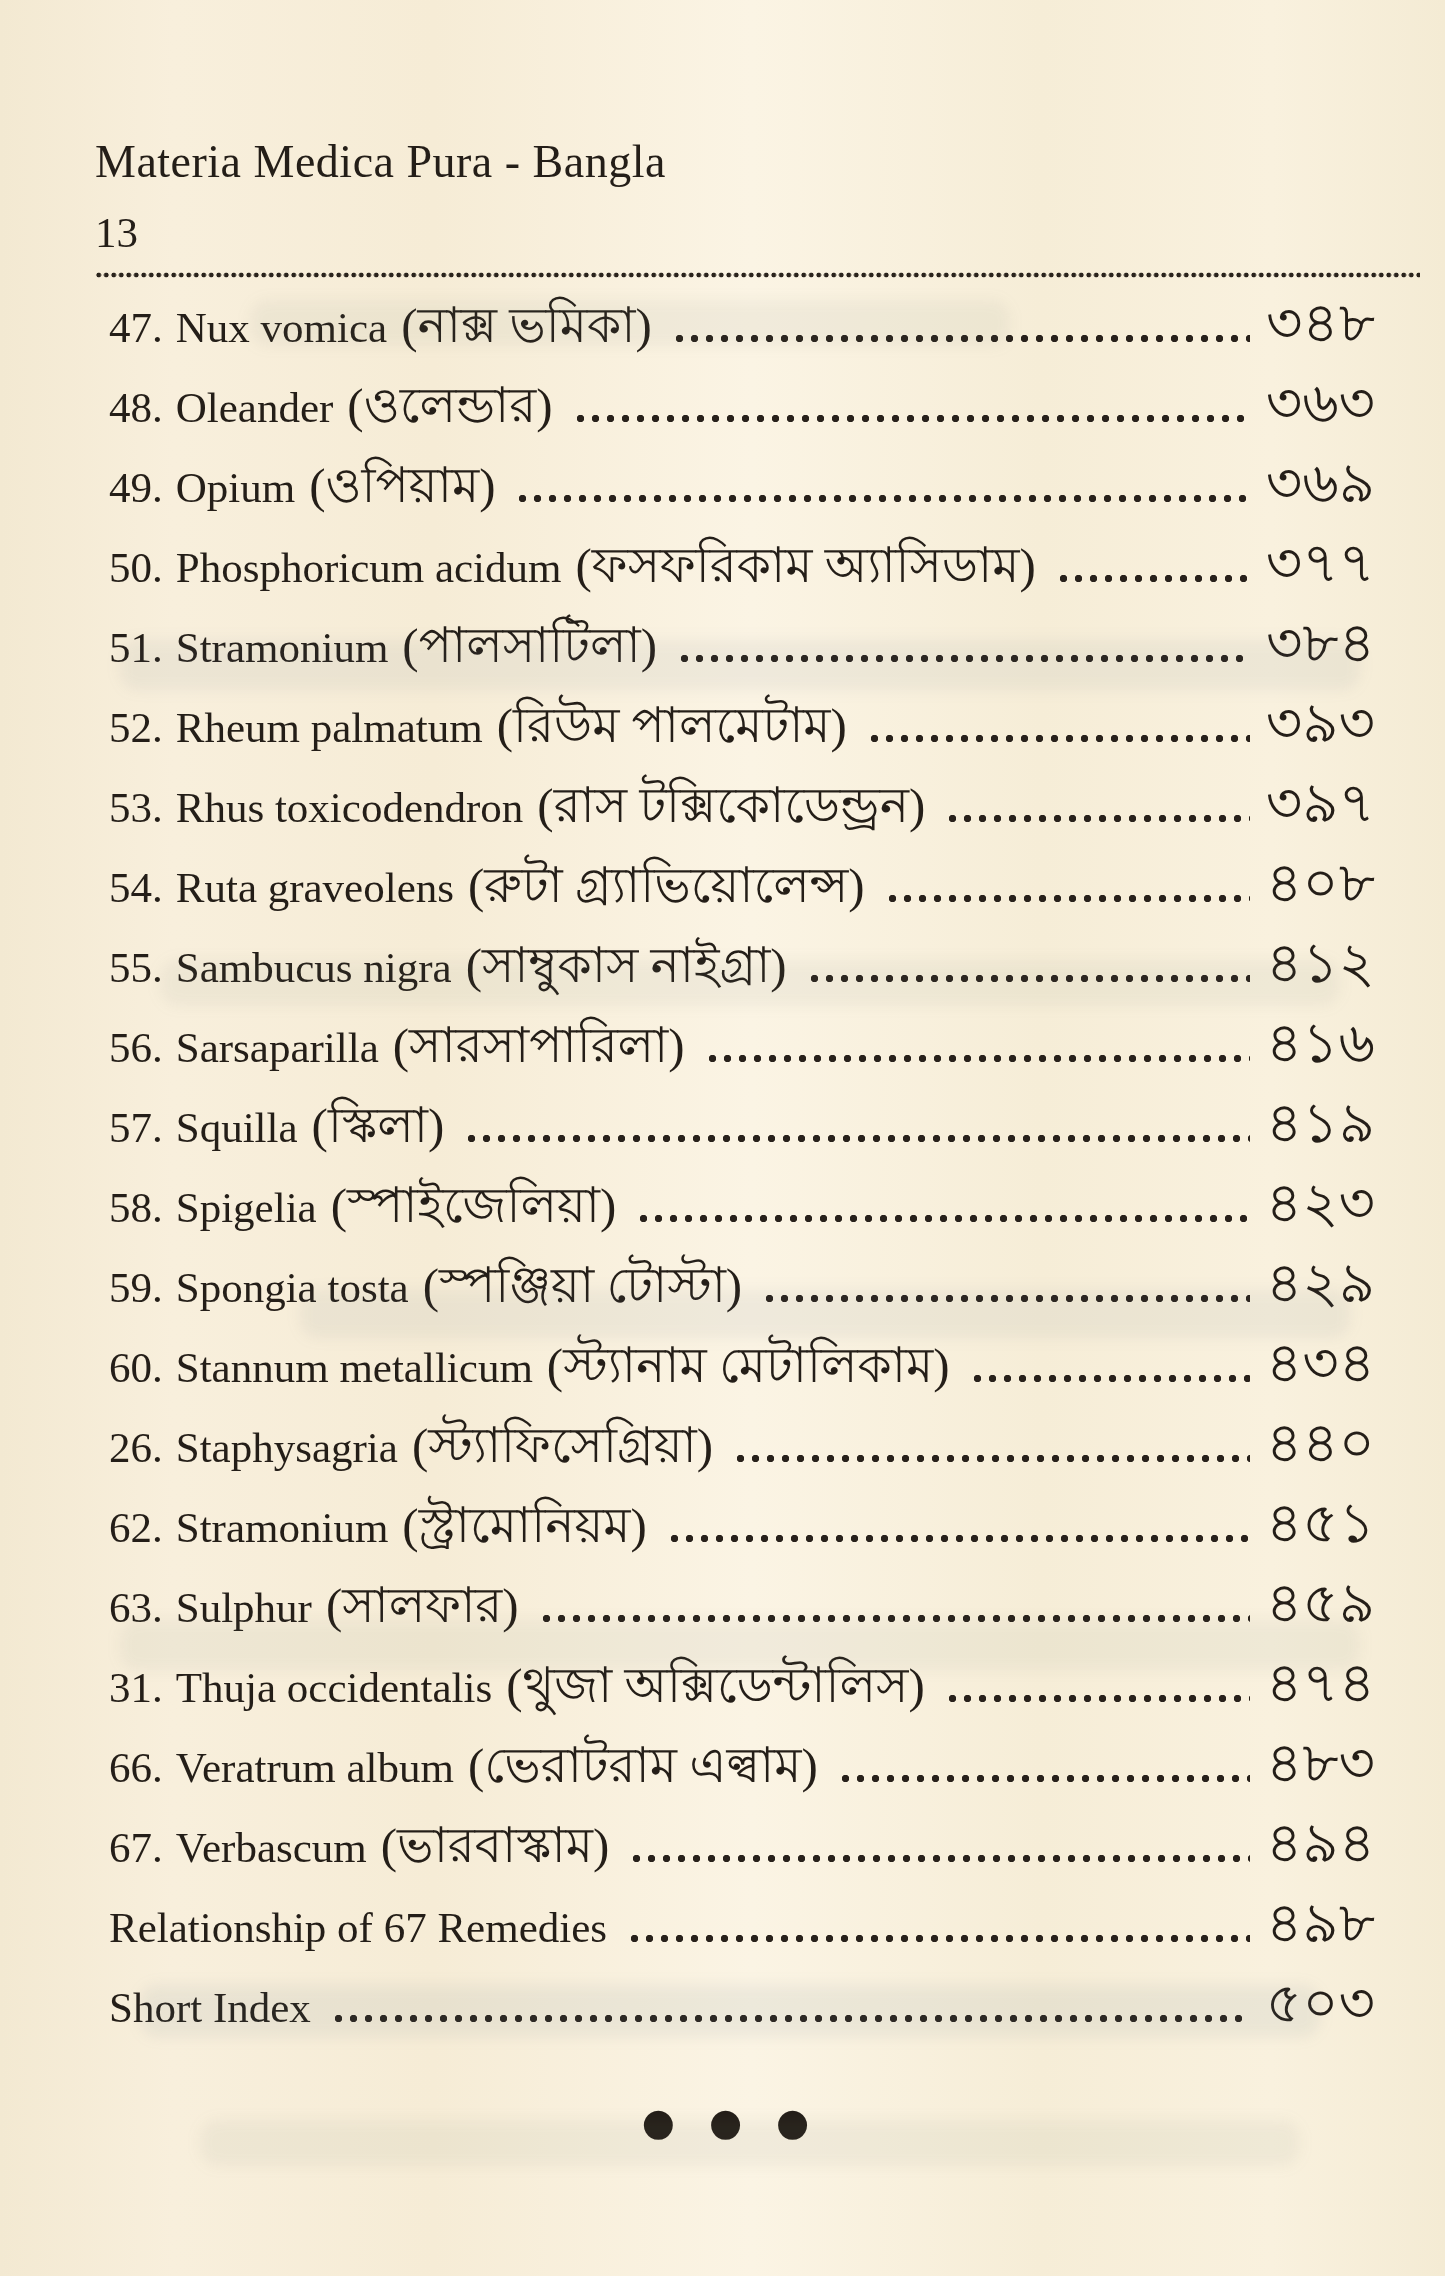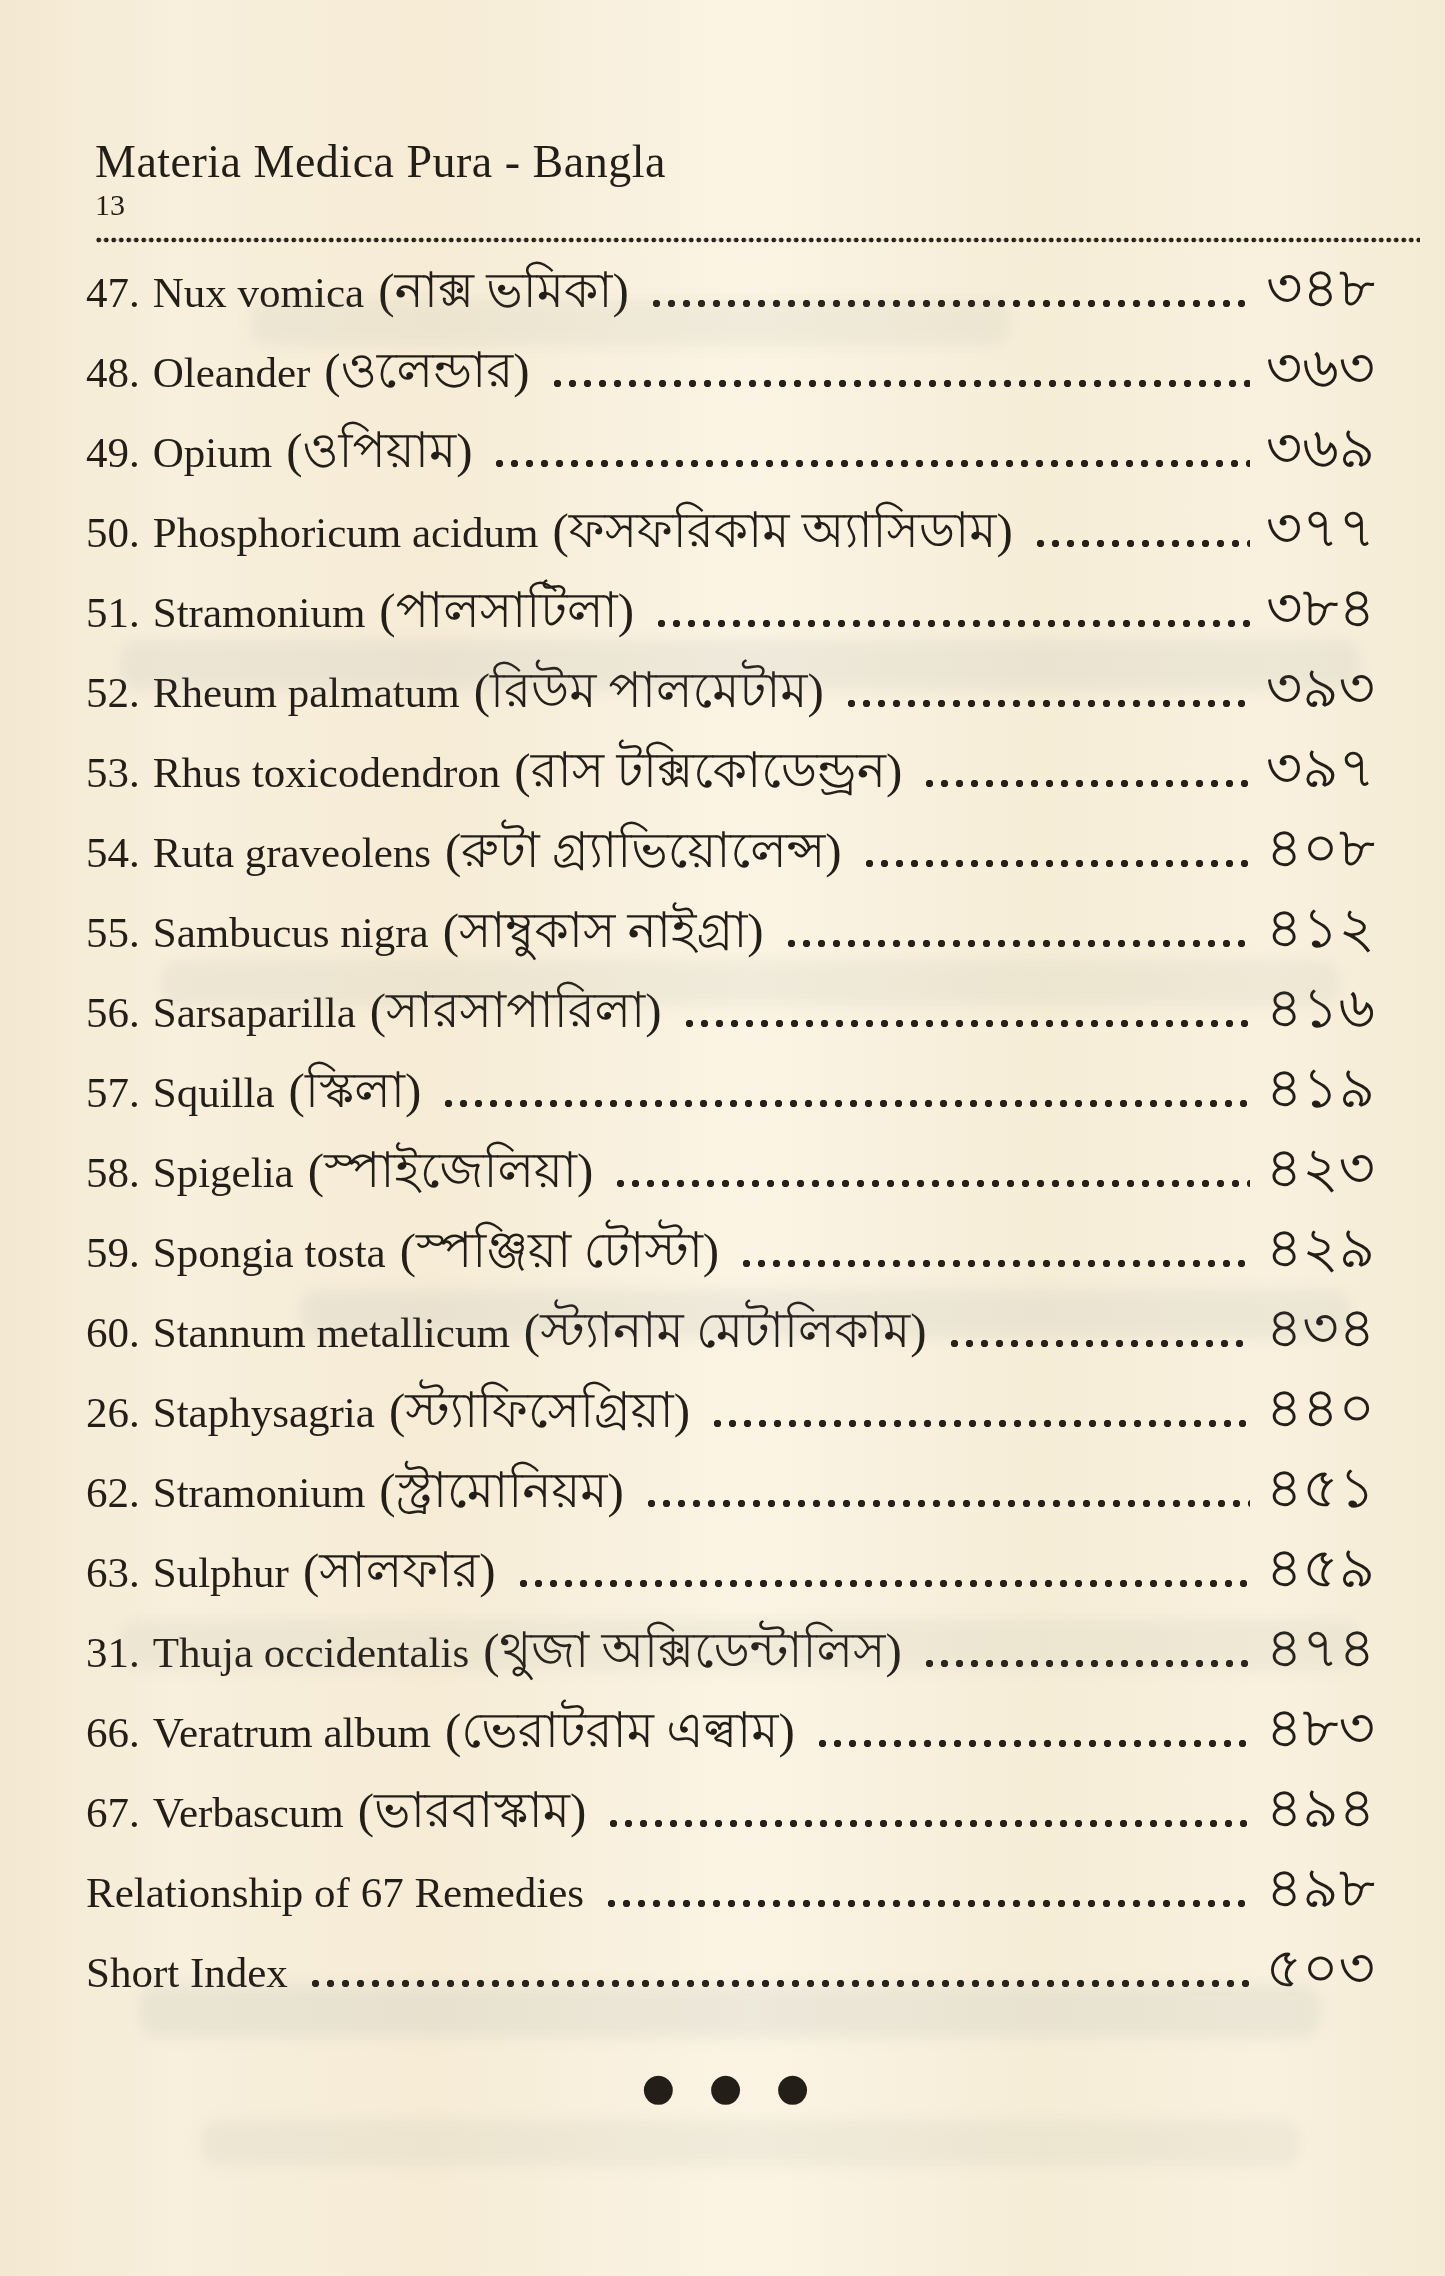--- a/index.html
+++ b/index.html
@@ -16,29 +16,29 @@
   .g1{left:250px;top:300px;width:760px;height:46px;}
   .g2{left:120px;top:640px;width:1240px;height:50px;background:rgba(100,120,130,.08);}
   .g3{left:160px;top:960px;width:1180px;height:46px;}
   .g4{left:300px;top:1290px;width:1050px;height:48px;background:rgba(100,120,130,.08);}
   .g5{left:120px;top:1620px;width:1240px;height:50px;}
   .g6{left:140px;top:1985px;width:1180px;height:52px;background:rgba(100,120,130,.09);}
   .g7{left:200px;top:2120px;width:1100px;height:46px;}
 
   .header{display:flex;align-items:baseline;padding:135px 120px 0 95px;position:relative;flex-direction:column;}
   .header-title{flex:1;text-align:center;font-size:46px;letter-spacing:.5px;}
-  .header-page{font-size:30px;}
+  .header-page{font-size:43px;margin-top:20px;}
 
   .divider{
     margin:14px 25px 0 95px;height:8px;
     background-image:radial-gradient(circle,#2a231c 2.1px,rgba(0,0,0,0) 2.7px);
     background-size:7.5px 8px;background-repeat:repeat-x;background-position:0 50%;
   }
 
-  .toc{padding:18px 70px 0 68px;margin-left:18px;}
+  .toc{padding:18px 70px 0 109px;}
   .row{display:flex;align-items:baseline;line-height:52px;margin-bottom:23px;font-size:43px;white-space:nowrap;}
   .num{margin-right:13px;}
   .num:empty,.bn:empty{display:none;margin:0;}
   .bn{margin-left:14px;font-size:49px;}
   .leader{
     flex:1;align-self:flex-end;height:13px;min-width:60px;
     margin:0 16px 9px 18px;
     background-image:radial-gradient(circle,#28211b 3.4px,rgba(0,0,0,0) 4px);
     background-size:15px 13px;background-repeat:repeat-x;background-position:2px 50%;
   }

